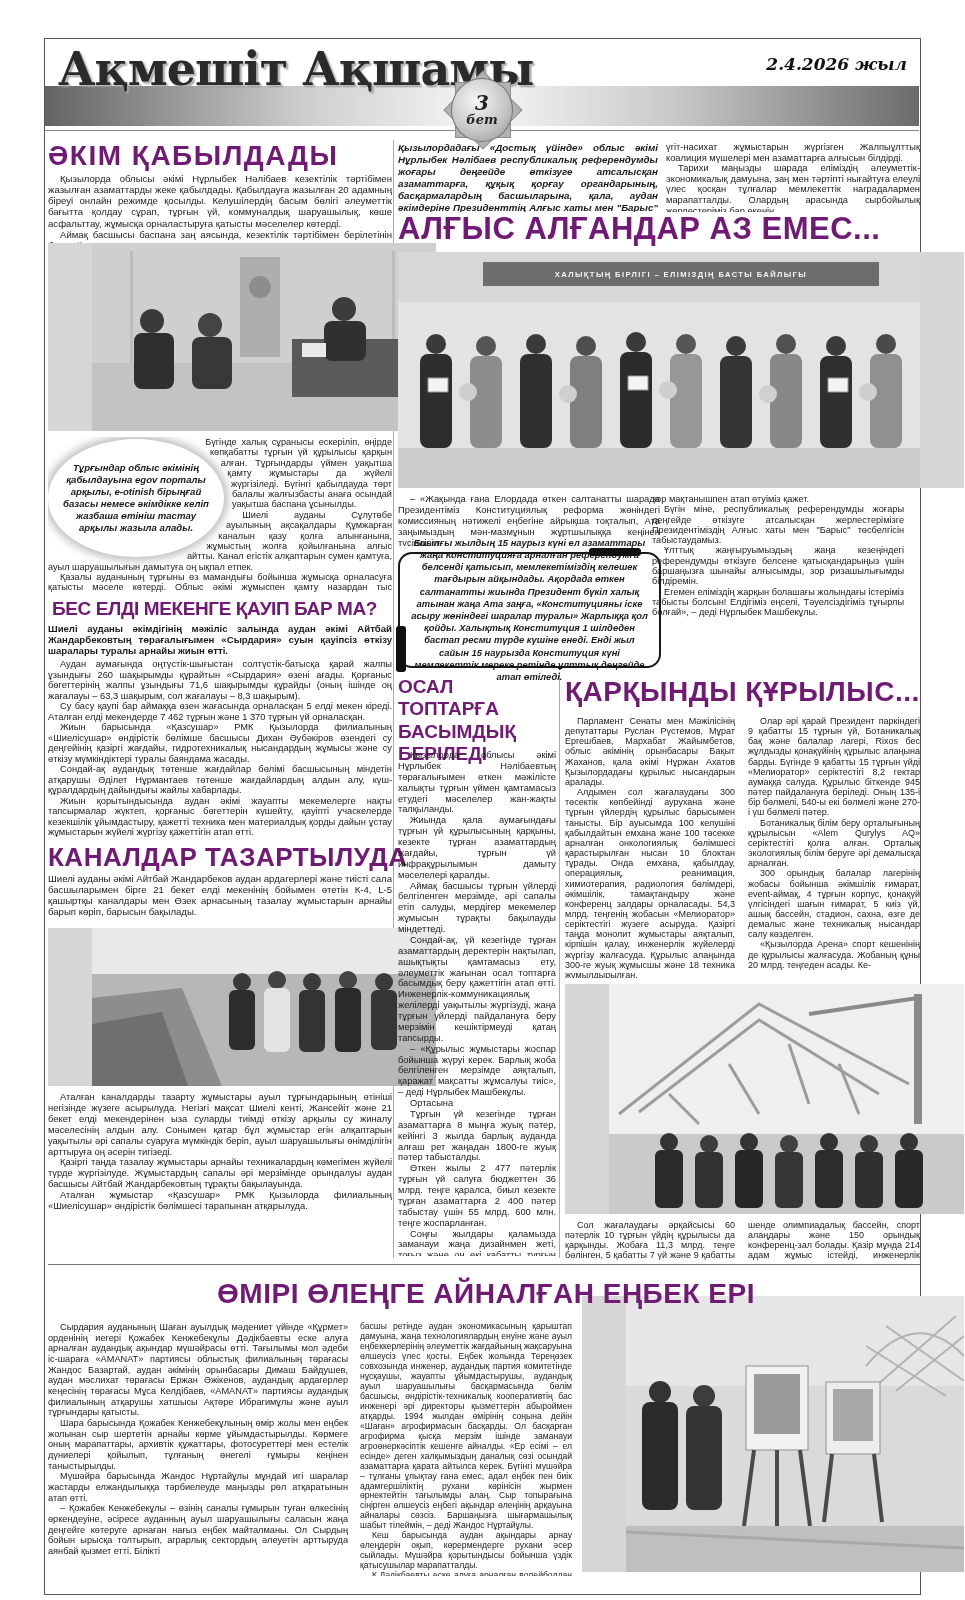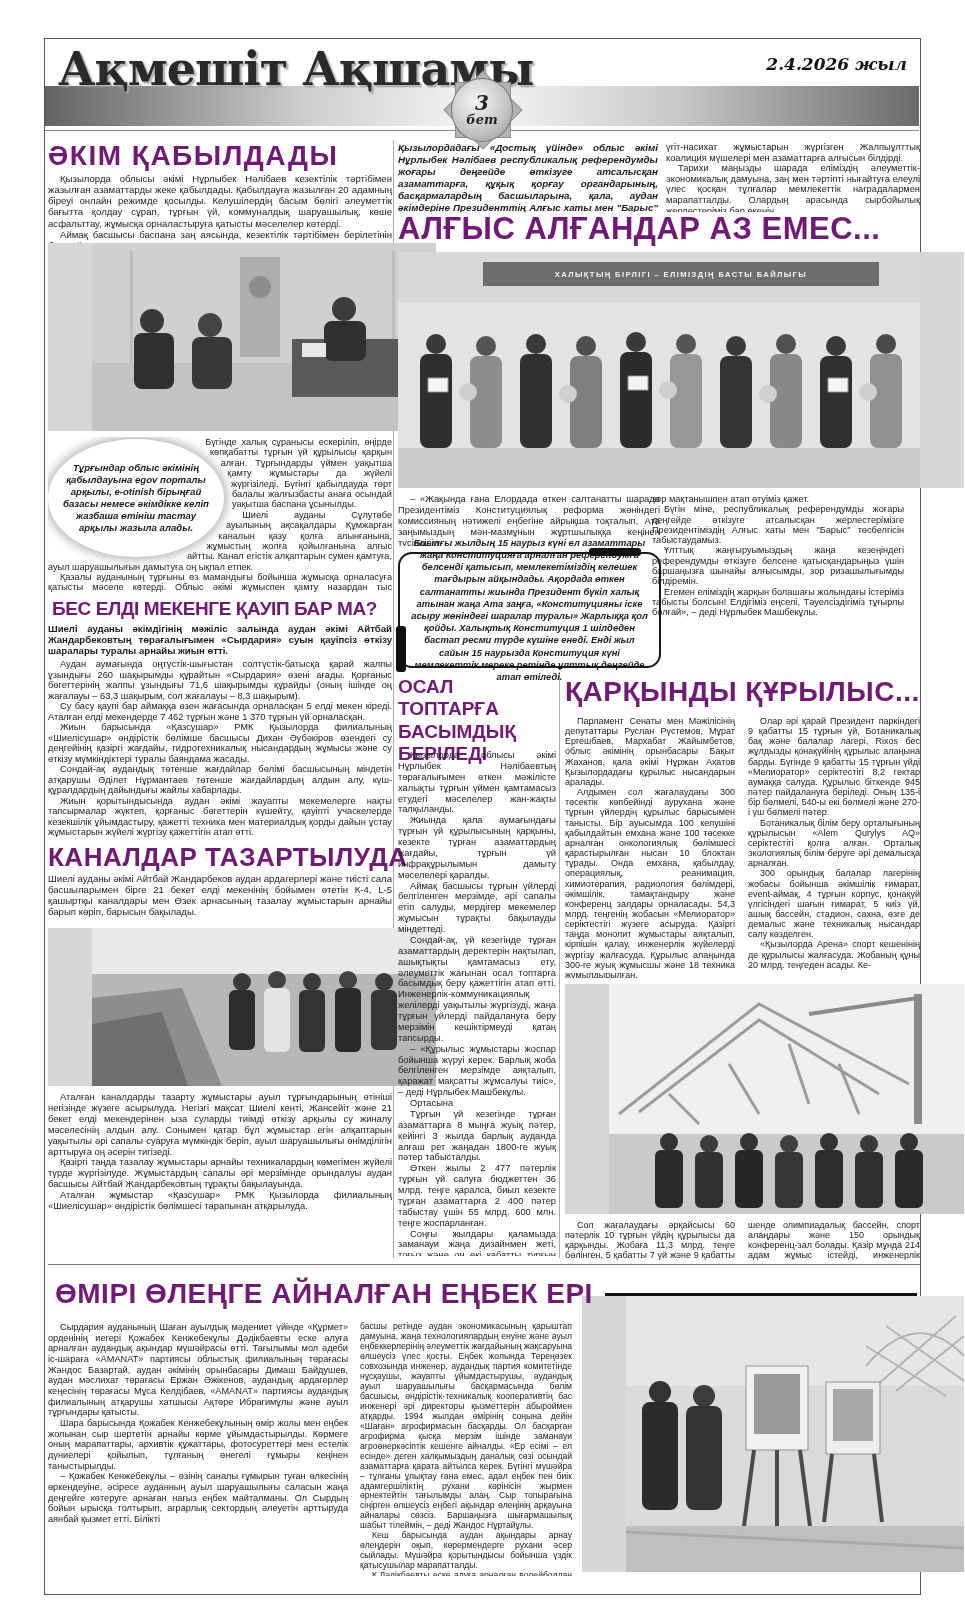--- a/index.html
+++ b/index.html
@@ -264,27 +264,28 @@
       </g>
     </svg>
   </div>
   <div class="abs body" style="left:565px;top:1220px;width:170px;height:42px;font-size:9px;line-height:1.13;">
     <p class="p">Сол жағалаудағы әрқайсысы 60 пәтерлік 10 тұрғын үйдің құрылысы да қарқынды. Жобаға 11,3 млрд. теңге бөлінген, 5 қабатты 7 үй және 9 қабатты 3 үй салынуда.</p>
   </div>
   <div class="abs body" style="left:748px;top:1220px;width:172px;height:42px;font-size:9px;line-height:1.13;">
     <p class="p" style="text-indent:0;">шенде олимпиадалық бассейн, спорт алаңдары және 150 орындық конференц-зал болады. Қазір мұнда 214 адам жұмыс істейді, инженерлік желілердің 90%-ы дайын.</p>
   </div>
 
-  <div class="abs omiri-head" style="left:55px;top:1280px;width:862px;">
+  <div class="abs omiri-head" style="left:55px;top:1280px;width:862px;flex-direction:column;">
     <span class="hl hl-sans" style="font-size:28px;letter-spacing:0.5px;white-space:nowrap;">ӨМІРІ ӨЛЕҢГЕ АЙНАЛҒАН ЕҢБЕК ЕРІ</span>
     <div class="rule"></div>
   </div>
   <div class="abs body" style="left:48px;top:1322px;width:300px;height:254px;font-size:9.2px;line-height:1.16;">
     <p class="p">Сырдария ауданының Шаған ауылдық мәдениет үйінде «Құрмет» орденінің иегері Қожабек Кенжебекұлы Дәдікбаевты еске алуға арналған аудандық ақындар мүшәйрасы өтті. Тағылымы мол әдеби іс-шараға «AMANAT» партиясы облыстық филиалының төрағасы Жандос Базартай, аудан әкімінің орынбасары Димаш Байдушев, аудан мәслихат төрағасы Ержан Әжікенов, аудандық ардагерлер кеңесінің төрағасы Мұса Келдібаев, «AMANAT» партиясы аудандық филиалының атқарушы хатшысы Ақтөре Ибрагимұлы және ауыл тұрғындары қатысты.</p>
     <p class="p">Шара барысында Қожабек Кенжебекұлының өмір жолы мен еңбек жолынан сыр шертетін арнайы көрме ұйымдастырылды. Көрмеге оның марапаттары, архивтік құжаттары, фотосуреттері мен естелік дүниелері қойылып, тұлғаның өнегелі ғұмыры кеңінен таныстырылды.</p>
+    <p class="p">Мүшәйра барысында Жандос Нұртайұлы мұндай игі шаралар жастарды елжандылыққа тәрбиелеуде маңызды рөл атқаратынын атап өтті.</p>
     <p class="p">– Қожабек Кенжебекұлы – өзінің саналы ғұмырын туған өлкесінің өркендеуіне, әсіресе ауданның ауыл шаруашылығы саласын жаңа деңгейге көтеруге арнаған нағыз еңбек майталманы. Ол Сырдың бойын ырысқа толтырып, аграрлық сектордың әлеуетін арттыруда аянбай қызмет етті. Білікті</p>
   </div>
   <div class="abs body" style="left:360px;top:1322px;width:212px;height:254px;font-size:8.6px;line-height:1.16;">
     <p class="p" style="text-indent:0;">басшы ретінде аудан экономикасының қарыштап дамуына, жаңа технологиялардың енуіне және ауыл еңбеккерлерінің әлеуметтік жағдайының жақсаруына өлшеусіз үлес қосты. Еңбек жолында Тереңөзек совхозында инженер, аудандық партия комитетінде нұсқаушы, жауапты ұйымдастырушы, аудандық ауыл шаруашылығы басқармасында бөлім басшысы, өндірістік-техникалық кооперативтің бас инженері әрі директоры қызметтерін абыроймен атқарды. 1994 жылдан өмірінің соңына дейін «Шаған» агрофирмасын басқарды. Ол басқарған агрофирма қысқа мерзім ішінде заманауи агроөнеркәсіптік кешенге айналды. «Ер есімі – ел есінде» деген халқымыздың даналық сөзі осындай азаматтарға қарата айтылса керек. Бүгінгі мүшәйра – тұлғаны ұлықтау ғана емес, адал еңбек пен биік адамгершіліктің рухани көрінісін жырмен өрнектейтін тағылымды алаң. Сыр топырағына сіңірген өлшеусіз еңбегі ақындар өлеңінің арқауына айналары сөзсіз. Баршаңызға шығармашылық шабыт тілеймін, – деді Жандос Нұртайұлы.</p>
     <p class="p">Кеш барысында аудан ақындары арнау өлеңдерін оқып, көрермендерге рухани әсер сыйлады. Мүшәйра қорытындысы бойынша үздік қатысушылар марапатталды.</p>
     <p class="p">Қ.Дәдікбаевты еске алуға арналған волейболдан жарыс та өткізілді.</p>
   </div>
 
   <div class="abs photo" style="left:582px;top:1296px;width:338px;height:276px;">
     <svg width="338" height="276" viewBox="0 0 338 276">

